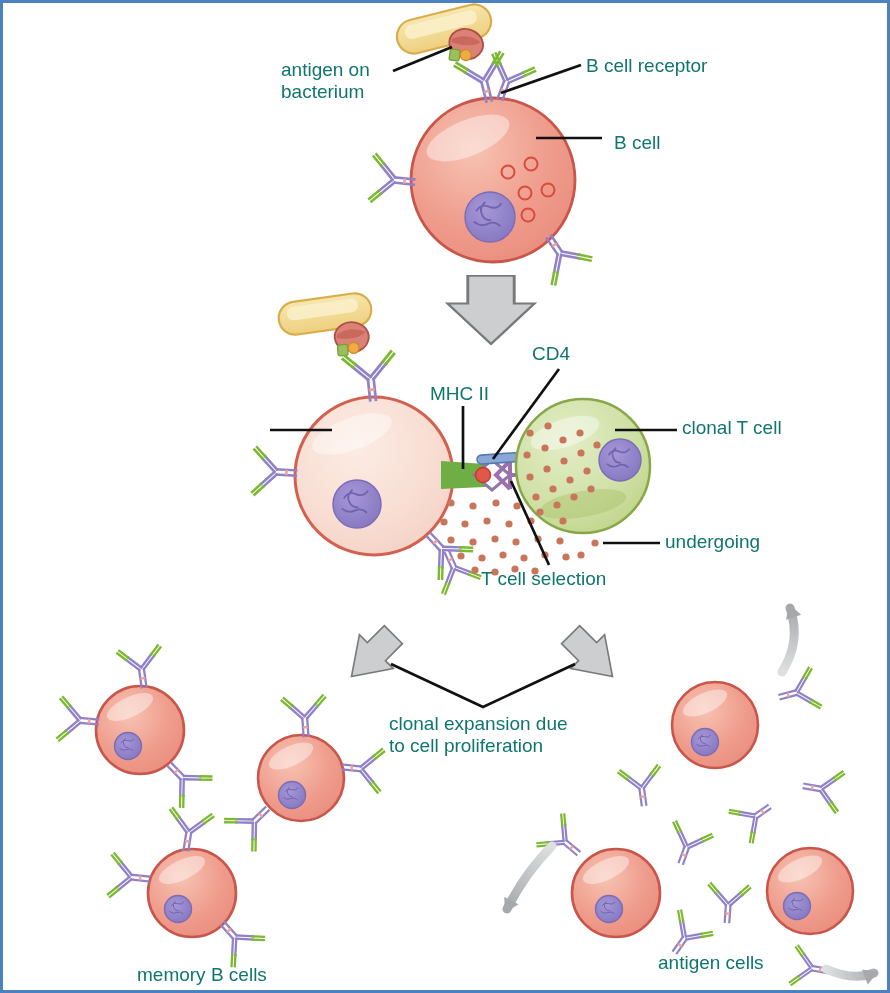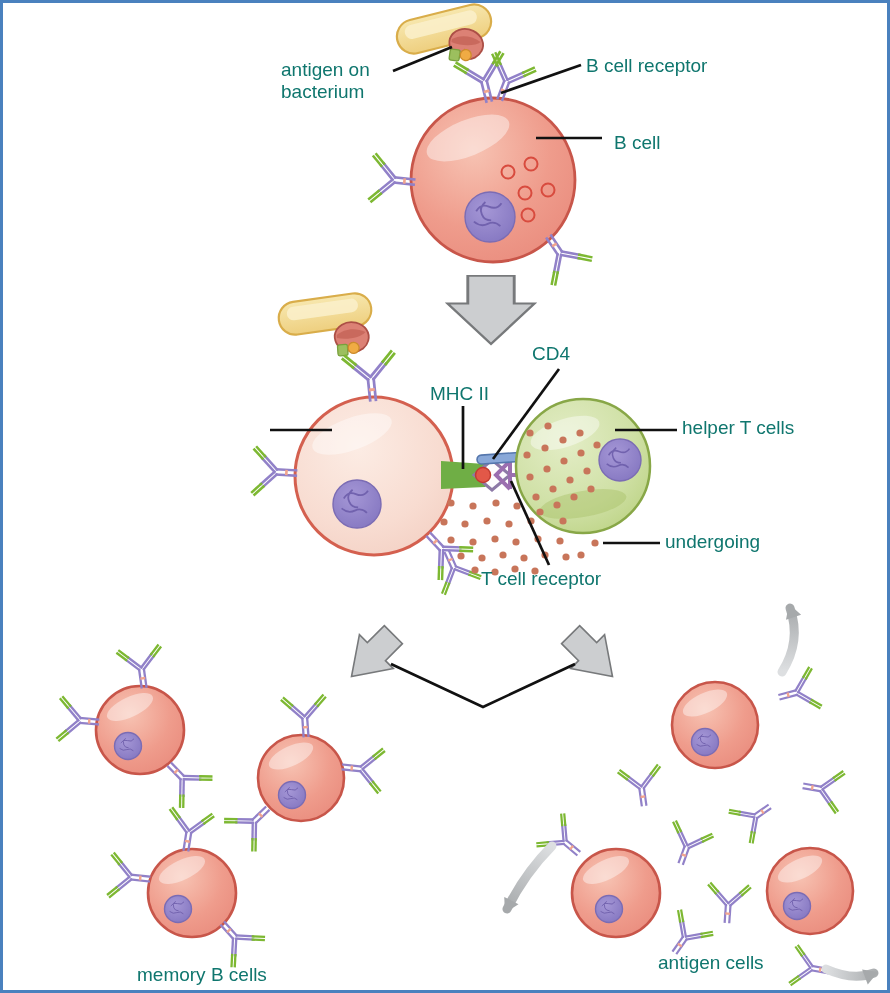--- a/index.html
+++ b/index.html
@@ -327,19 +327,21 @@
     <use href="#curveHead" class="curvehead" transform="translate(875,969) rotate(249)"></use>
   </g>
 </svg>
 
 <div class="lbl" style="left:278px;top:56px;">antigen on
 bacterium</div>
 <div class="lbl" style="left:583px;top:52px;">B cell receptor</div>
 <div class="lbl" style="left:603px;top:129px;margin-left:8px;">B cell</div>
 <div class="lbl" style="left:427px;top:380px;">MHC II</div>
 <div class="lbl" style="left:529px;top:340px;text-align:right;">CD4</div>
-<div class="lbl" style="left:679px;top:414px;">helper T cells</div>
+<div class="lbl" style="left:679px;top:414px;">clonal T cell</div>
 <div class="lbl" style="left:662px;top:528px;">undergoing</div>
-<div class="lbl" style="left:478px;top:565px;">T cell receptor</div>
+<div class="lbl" style="left:478px;top:565px;">T cell selection</div>
+<div class="lbl" style="left:386px;top:710px;">clonal expansion due
+to cell proliferation</div>
 <div class="lbl" style="left:134px;top:961px;">memory B cells</div>
 <div class="lbl" style="left:655px;top:949px;">antigen cells</div>
 
 </div>
 
 </body></html>

